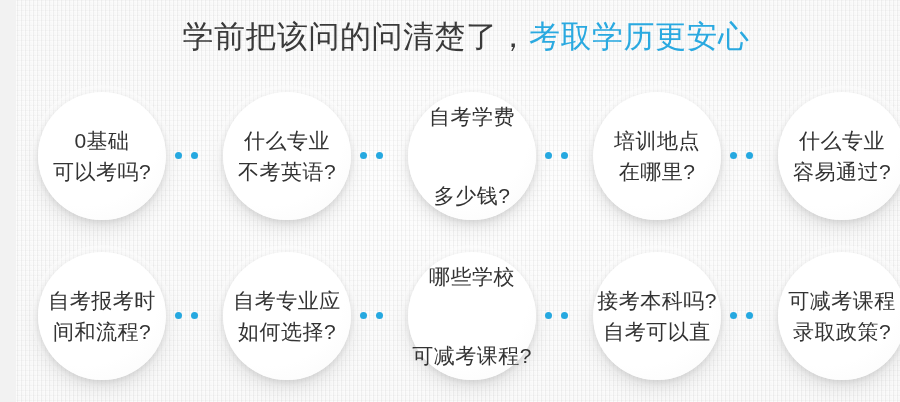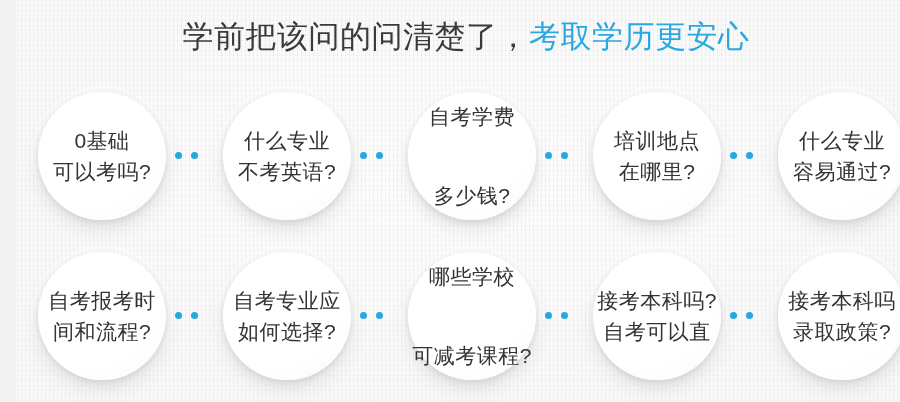--- a/index.html
+++ b/index.html
@@ -227,19 +227,19 @@
       <span class="line">接考本科吗?</span>
       <span class="line">自考可以直</span>
     </div>
 
     <div class="dots g3">
       <span class="dot d1"></span>
       <span class="dot d2"></span>
     </div>
 
     <div class="bubble c4">
-      <span class="line">接考本科吗</span>
+      <span class="line">可减考课程</span>
       <span class="line">录取政策?</span>
     </div>
 
   </div>
 
 </div>
 
 </body></html>

